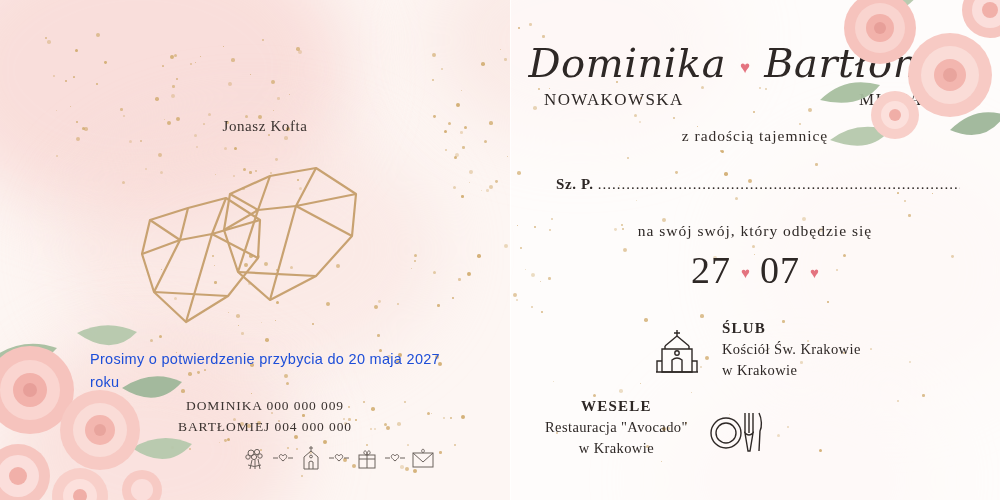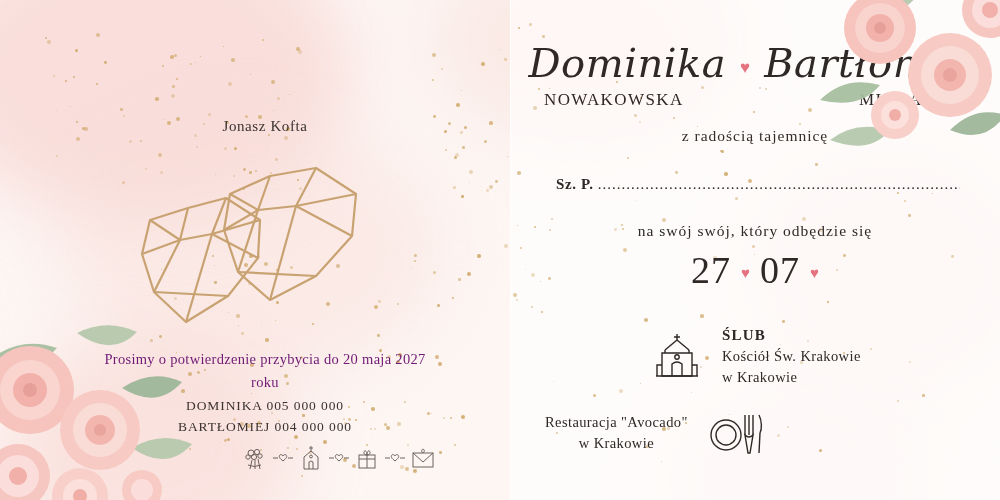--- a/index.html
+++ b/index.html
@@ -85,25 +85,25 @@
     top: 150px;
     width: 270px;
     height: 185px;
   }
 
   .rsvp {
     position: absolute;
     left: 90px;
     top: 348px;
     width: 350px;
-    text-align: center;
-    font-family: Liberation Serif, serif;
+    text-align: left;
+    font-family: Liberation Sans, sans-serif;
     font-size: 14.5px;
     line-height: 1.6;
-    color: #701a75;
+    color: #1d4ed8;
     letter-spacing: 0.3px;
   }
   .phones {
     position: absolute;
     left: 90px;
     top: 396px;
     width: 350px;
     text-align: center;
     font-family: "Liberation Serif", serif;
     font-size: 13.5px;
@@ -246,23 +246,22 @@
     font-family: "Liberation Serif", serif;
     font-weight: bold;
     font-size: 16px;
     letter-spacing: 0.8px;
     color: #2e2826;
   }
 
   .venue {
     position: absolute;
     display: flex;
-    align-items: center;
+    align-items: flex-end;
     gap: 16px;
-    margin-top: 7px;
   }
   .venue-church { left: 648px; top: 320px; }
   .venue-party  { left: 545px; top: 398px; }
   .venue-text { font-family: "Liberation Serif", serif; color: #2e2826; }
   .venue-title {
     font-weight: bold;
     font-size: 15px;
     letter-spacing: 1.2px;
     margin-bottom: 2px;
   }
@@ -618,21 +617,21 @@
         <path d="M92 84 L138 108"></path>
         <path d="M34 142 L108 146"></path>
         <path d="M22 104 L60 90"></path>
       </g>
     </svg>
   </div>
 
   <div class="rsvp">Prosimy o  potwierdzenie przybycia do 20 maja 2027 roku</div>
 
   <div class="phones">
-    <div>DOMINIKA  005 000 000</div>
+    <div>DOMINIKA  000 000 009</div>
     <div>BARTŁOMIEJ  004 000 000</div>
   </div>
 
   <div class="timeline-icons">
     <span>
       <svg width="30" height="30" viewBox="0 0 30 30" stroke="#6b625d" stroke-width="1" fill="none">
         <circle cx="11" cy="10" r="3"></circle>
           <circle cx="17" cy="9" r="2.6"></circle>
           <circle cx="14" cy="14" r="2.6"></circle>
         <circle cx="8" cy="14" r="2.2"></circle>
@@ -734,20 +733,21 @@
     </span>
     <div class="venue-text">
       <div class="venue-title">ŚLUB</div>
       <div class="venue-sub">Kościół Św. Krakowie</div>
       <div class="venue-sub">w Krakowie</div>
     </div>
   </div>
 
   <div class="venue venue-party">
     <div class="venue-text txt-center">
+      <div class="venue-title">WESELE</div>
       <div class="venue-sub">Restauracja "Avocado"</div>
       <div class="venue-sub">w Krakowie</div>
     </div>
     <span>
       <svg width="60" height="52" viewBox="0 0 60 52" stroke="#2e2826" stroke-width="1.4" fill="none">
         <circle cx="22" cy="30" r="15"></circle>
         <circle cx="22" cy="30" r="10"></circle>
         <path d="M41 10 V30 M45 10 V30 M49 10 V30"></path>
         <path d="M41 30 Q45 34 49 30 L46 48 H44 Z"></path>
         <path d="M55 10 C58 16 58 24 56 28 L55 48"></path>

